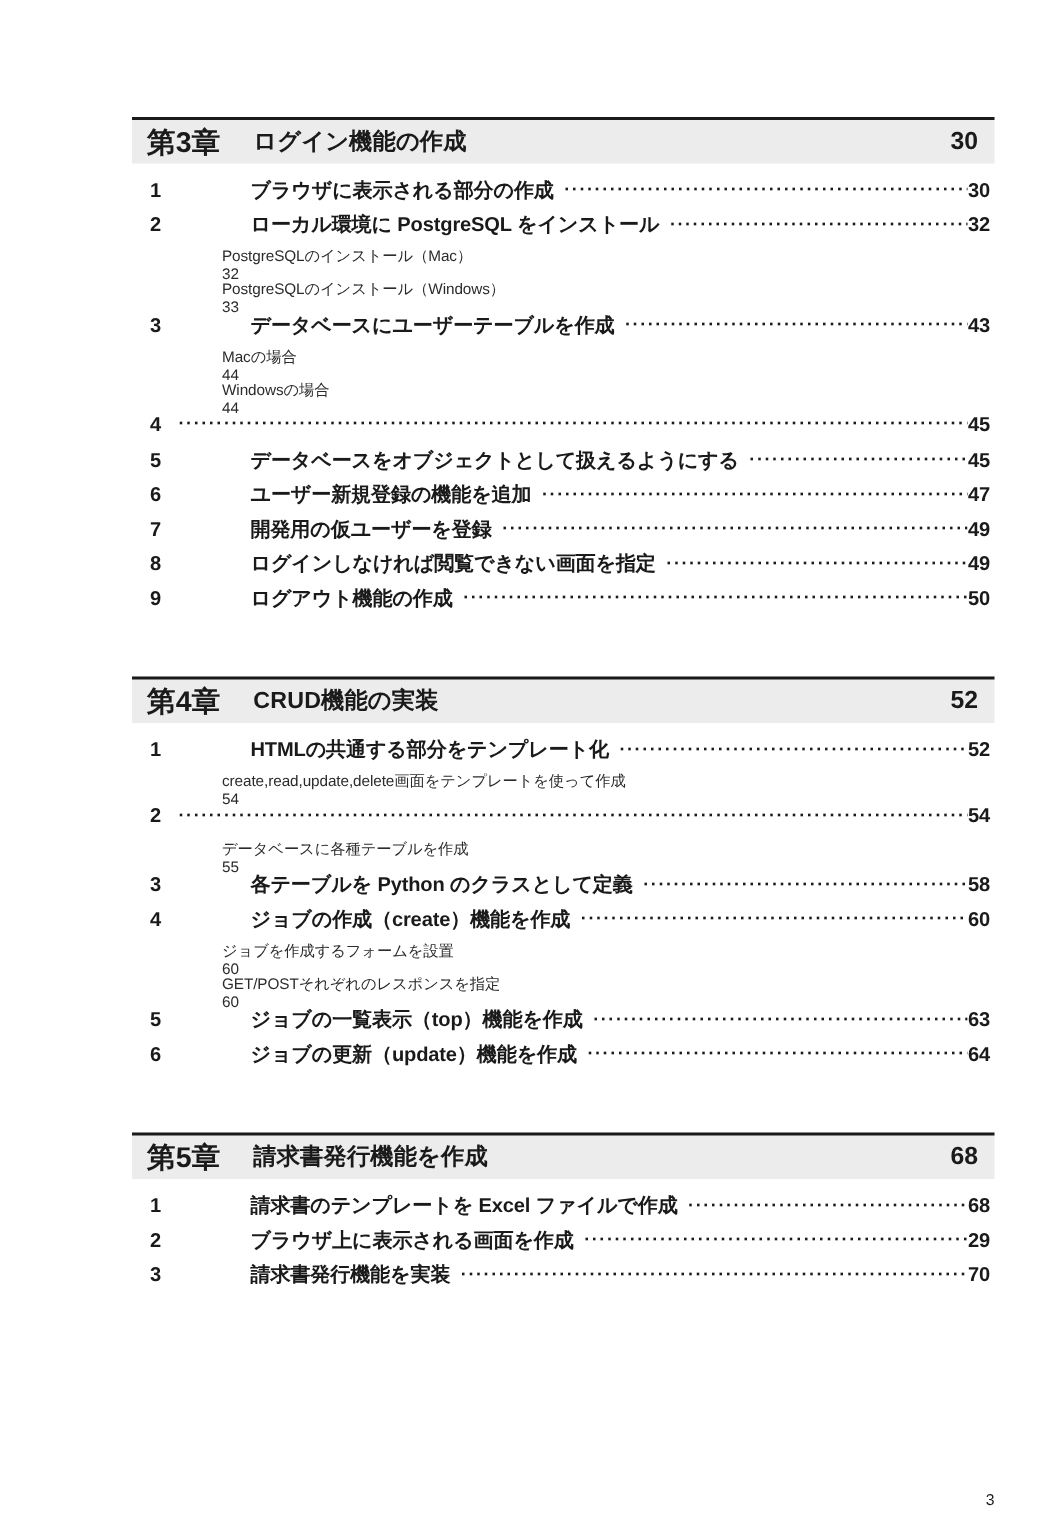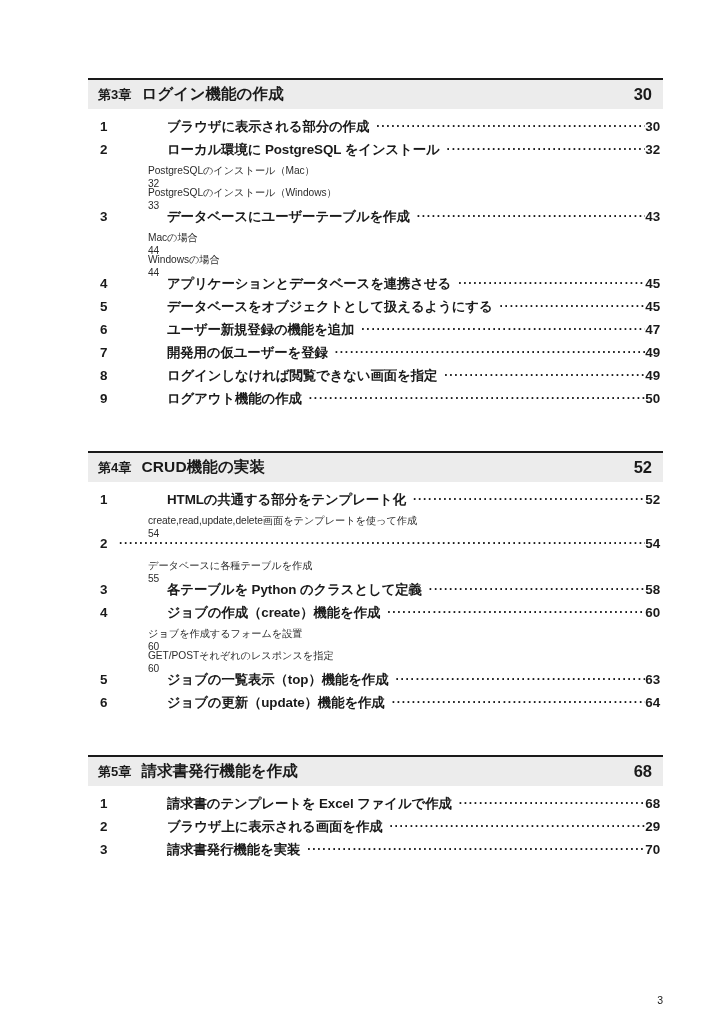--- a/index.html
+++ b/index.html
@@ -43,29 +43,29 @@
   .chapter-header {
     border-top: 2.5px solid #1a1a1a;
     background: #ececec;
     height: 31px;
     display: flex;
     align-items: center;
     padding: 0 11px 0 10px;
     box-sizing: border-box;
   }
   .chapter-header .ch-label {
-    font-size: 13px;
+    font-size: 19px;
     font-weight: bold;
     letter-spacing: 0.1px;
     white-space: nowrap;
   }
   .chapter-header .ch-title {
     font-size: 15.5px;
     font-weight: bold;
-    margin-left: 10px;
+    margin-left: 22px;
     letter-spacing: 0.1px;
     white-space: nowrap;
     flex: 1 1 auto;
   }
   .chapter-header .ch-page {
     font-size: 16.5px;
     font-weight: bold;
     flex: 0 0 auto;
     text-align: right;
   }
@@ -198,21 +198,20 @@
             <span class="leader">·····································································································································································································</span>
             <span class="pg">44</span>
           </div>
           <div class="row level2">
             <span class="label">Windowsの場合</span>
             <span class="leader">·····································································································································································································</span>
             <span class="pg">44</span>
           </div>
           <div class="row level1">
             <span class="num">4</span>
-            <span class="label">アプリケーションとデータベースを連携させる</span>
             <span class="leader">·····································································································································································································</span>
             <span class="pg">45</span>
           </div>
           <div class="row level1">
             <span class="num">5</span>
             <span class="label">データベースをオブジェクトとして扱えるようにする</span>
             <span class="leader">·····································································································································································································</span>
             <span class="pg">45</span>
           </div>
           <div class="row level1">

